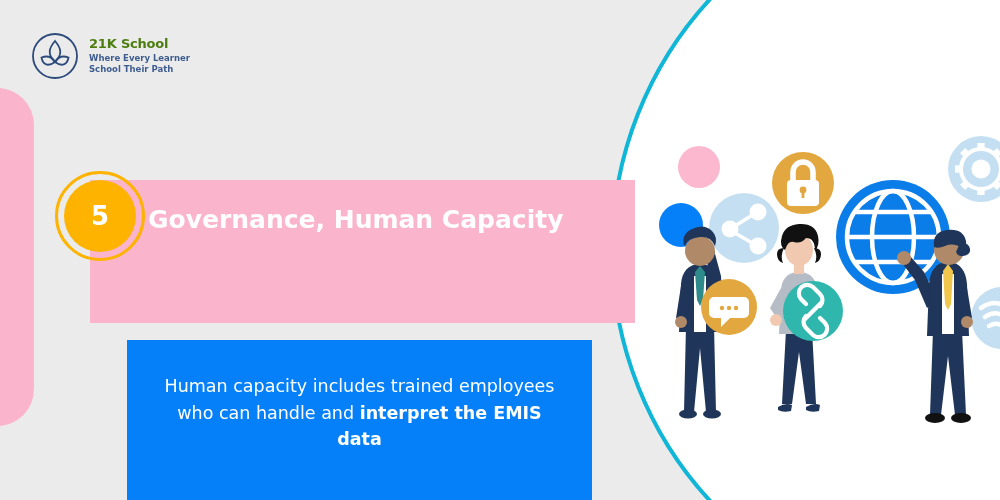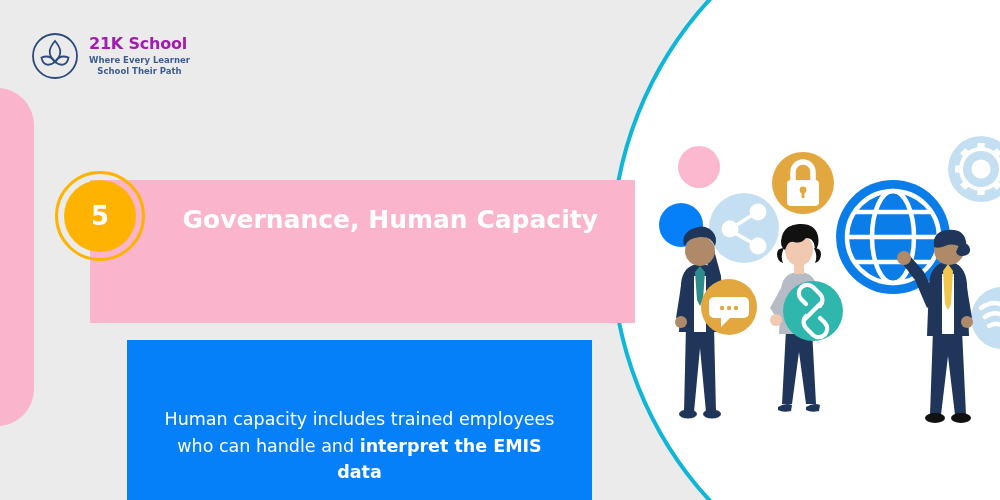--- a/index.html
+++ b/index.html
@@ -43,42 +43,42 @@
 
   
   .logo {
     position:absolute; left:30px; top:31px;
     display:flex; align-items:center; gap:9px;
     z-index:40;
   }
   .logo-mark { width:50px; height:50px; display:block; }
   .logo-text { line-height:1; }
   .logo-name {
-    font-size:16px; font-weight:bold; color:#a21caf;
+    font-size:13px; font-weight:bold; color:#4d7c0f;
     letter-spacing:-0.2px; display:block;
   }
   .logo-tag {
     font-size:8.5px; color:#3e5d8f; display:block;
-    margin-top:3px; line-height:1.25; font-weight:600;text-align:center;
+    margin-top:3px; line-height:1.25; font-weight:600;
   }
 
   
   .title-band {
     position:absolute;
     left:90px; top:180px;
     width:545px; height:143px;
     background:#fab5cd;
     z-index:10;
   }
   .title-text {
     position:absolute;
     left:148px; top:203px;
     width:450px;
     z-index:20;
-    text-align:right;
+    text-align:left;
     color:#ffffff;
     font-size:25px;
     font-weight:bold;
     line-height:1.32;
   }
 
   
   .badge-wrap {
     position:absolute; left:55px; top:171px;
     width:90px; height:90px; z-index:30;
@@ -101,21 +101,21 @@
     color:#ffffff; font-size:26px; font-weight:bold; line-height:1;
   }
 
   
   .body-box {
     position:absolute;
     left:127px; top:340px;
     width:465px; height:160px;
     background:#0680f8;
     z-index:15;
-    display:flex; align-items:flex-end; justify-content:center;
+    display:flex; align-items:center; justify-content:center;
   }
   .body-text {
     color:#ffffff;
     font-size:17.5px;
     line-height:1.52;
     text-align:center;
     padding:0 26px 14px 26px;
   }
   .body-text b { font-weight:bold; }
 

